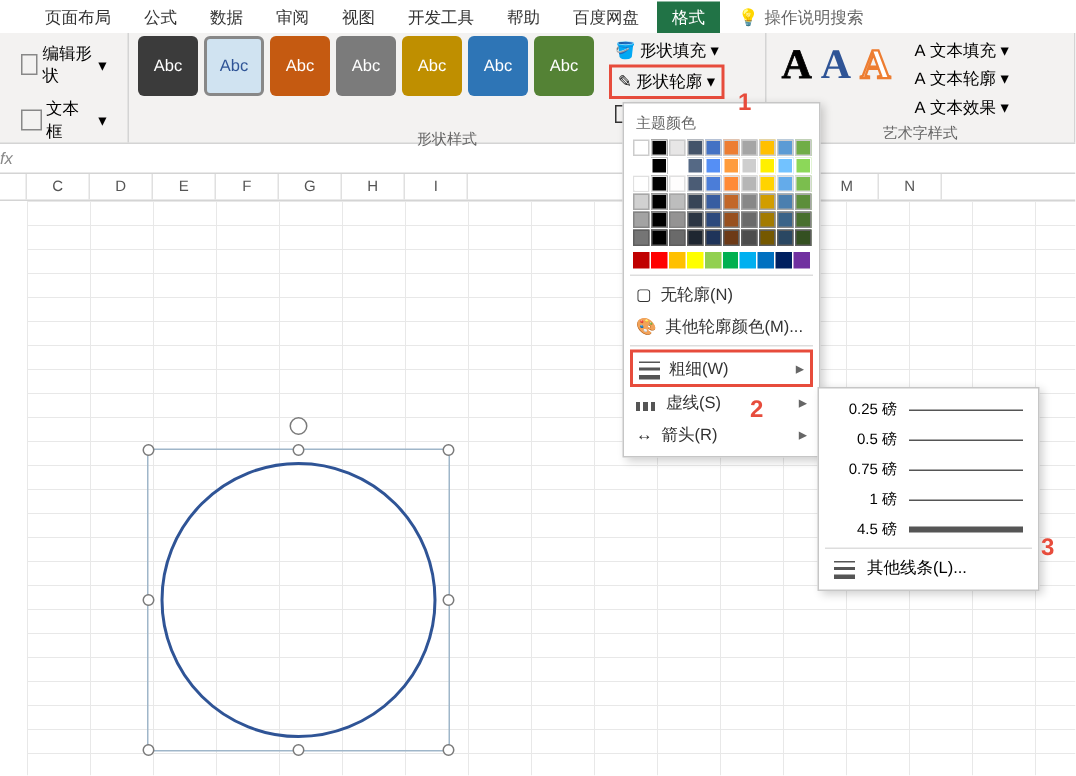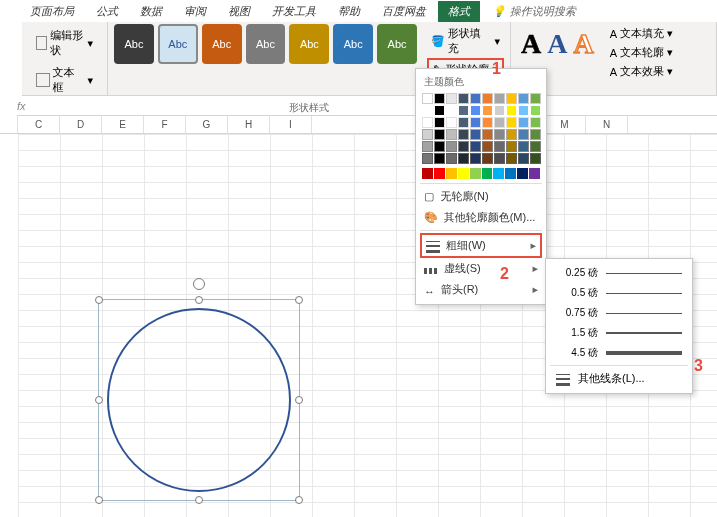--- a/index.html
+++ b/index.html
@@ -1,35 +1,35 @@
 <!DOCTYPE html>
 <html><head>
 <meta charset="utf-8">
 <style>
 *{box-sizing:border-box;margin:0;padding:0;font-family:"Microsoft YaHei",sans-serif;font-size:11px;}
 body{background:#fff;width:717px;height:517px;overflow:hidden;position:relative;}
 .ribbon-tabs{height:22px;background:#fff;display:flex;align-items:center;padding-left:20px;gap:2px;}
-.ribbon-tabs>div{padding:3px 10px;color:#333;cursor:pointer;font-style:italic;}
+.ribbon-tabs>div{padding:3px 10px;color:#333;cursor:pointer;}
 .ribbon-tabs .active{background:#217346;color:#fff;}
 .ribbon-tabs .tell-me{display:flex;align-items:center;gap:4px;color:#666;}
-.ribbon{height:74px;background:#f3f2f1;border-bottom:1px solid #d4d4d4;display:flex;margin-left:22px;}
+.ribbon{height:74px;background:#f3f2f1;border-bottom:1px solid #d4d4d4;display:flex;}
 .grp{border-right:1px solid #d4d4d4;padding:2px 6px;display:flex;flex-direction:column;justify-content:space-between;height:100%;}
 .grp-label{text-align:center;font-size:10px;color:#666;padding:1px 0;}
 .grp-body{display:flex;align-items:flex-start;gap:4px;flex:1;}
 .edit-btns{display:flex;flex-direction:column;gap:0;}
 .edit-btns>div{display:flex;align-items:center;gap:3px;padding:2px 4px;}
 .shape-swatch{width:40px;height:40px;border-radius:4px;display:flex;align-items:center;justify-content:center;color:#fff;font-size:11px;border:1px solid transparent;cursor:pointer;}
 .shape-swatch.sel{border:2px solid #888;background:#d0e3f1;color:#2f5496;}
 .sw-dark{background:#3b3b3b;}.sw-blue{background:#2f5496;}.sw-orange{background:#c55a11;}.sw-gray{background:#7b7b7b;}.sw-gold{background:#bf8f00;}.sw-lblue{background:#2e75b6;}.sw-green{background:#548235;}
 .fill-btns{display:flex;flex-direction:column;gap:0;}
 .fill-btns>div{display:flex;align-items:center;gap:3px;padding:2px 4px;cursor:pointer;}
 .wordart{display:flex;gap:6px;align-items:center;padding:4px;}
 .wa{font-size:28px;font-weight:bold;font-family:Georgia,serif;}
 .wa1{color:#000;-webkit-text-stroke:.5px #000;}.wa2{color:#2f5496;}.wa3{color:#fff;-webkit-text-stroke:1.5px #ed7d31;}
-.formula-bar{height:20px;border-bottom:1px solid #d4d4d4;display:flex;align-items:center;padding:0 0;gap:12px;color:#888;margin-left:17px;}
+.formula-bar{height:20px;border-bottom:1px solid #d4d4d4;display:flex;align-items:center;padding:0 0;gap:12px;color:#888;}
 .grid-area{position:relative;background:#fff;}
 .col-headers{display:flex;height:18px;border-bottom:1px solid #d4d4d4;}
 .ch{width:42px;border-right:1px solid #e0e0e0;text-align:center;color:#555;font-size:10px;line-height:18px;}
 .ch:first-child{width:18px;}
 .gridlines{position:absolute;left:18px;top:18px;right:0;bottom:0;background-image:linear-gradient(to right,#e8e8e8 1px,transparent 1px),linear-gradient(to bottom,#e8e8e8 1px,transparent 1px);background-size:42px 16px;}
 .circle-sel{position:absolute;left:98px;top:183px;width:202px;height:202px;border:1px solid #9fb6c9;}
 .circle-sel::before{content:"";position:absolute;inset:8px;border:2px solid #2f5496;border-radius:50%;}
 .handle{position:absolute;width:8px;height:8px;background:#fff;border:1px solid #7a7a7a;border-radius:50%;}
 .h-nw{left:-4px;top:-4px;}.h-n{left:50%;top:-4px;margin-left:-4px;}.h-ne{right:-4px;top:-4px;}
 .h-w{left:-4px;top:50%;margin-top:-4px;}.h-e{right:-4px;top:50%;margin-top:-4px;}
@@ -111,20 +111,21 @@
     <span class="wa wa1">A</span>
     <span class="wa wa2">A</span>
     <span class="wa wa3">A</span>
    </div>
    <div class="fill-btns" style="margin-left:4px">
     <div><span>A</span><span>文本填充</span> ▾</div>
     <div><span>A</span><span>文本轮廓</span> ▾</div>
     <div><span>A</span><span>文本效果</span> ▾</div>
    </div>
   </div>
+  <div class="grp-label">艺术字样式</div>
  </div>
 </div>
 
 <div class="formula-bar">
  <span style="font-style:italic">fx</span>
 </div>
 
 <div class="grid-area" style="height:401px;position:relative">
  <div class="col-headers">
   <div class="ch"></div>
@@ -264,22 +265,22 @@
     </div>
  <div class="sm-row">
       <span class="sm-label">0.5 磅</span>
       <span class="sm-line" style="border-top-width:1px"></span>
     </div>
  <div class="sm-row">
       <span class="sm-label">0.75 磅</span>
       <span class="sm-line" style="border-top-width:1px"></span>
     </div>
  <div class="sm-row">
-      <span class="sm-label">1.5 磅</span>
-      <span class="sm-line" style="border-top-width:2px"></span>
+      <span class="sm-label">1 磅</span>
+      <span class="sm-line" style="border-top-width:1.5px"></span>
     </div>
  <div class="sm-row">
       <span class="sm-label">4.5 磅</span>
       <span class="sm-line" style="border-top-width:4.5px"></span>
     </div>
  <div class="dd-sep"></div>
  <div class="sm-row">
       <span class="icon i-weight"></span>
       <span>其他线条(L)...</span>
     </div>

